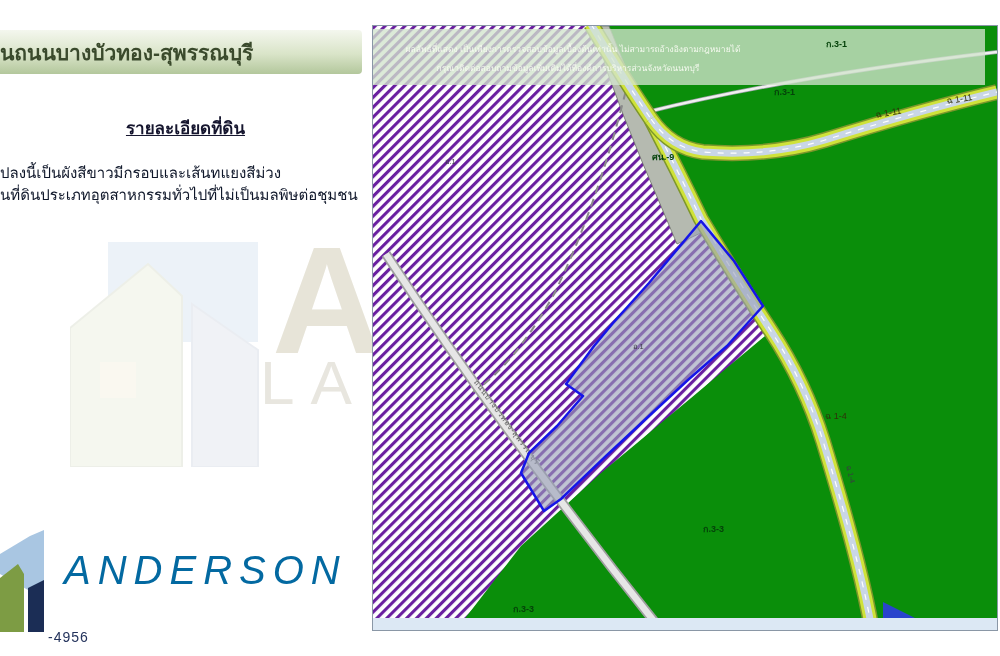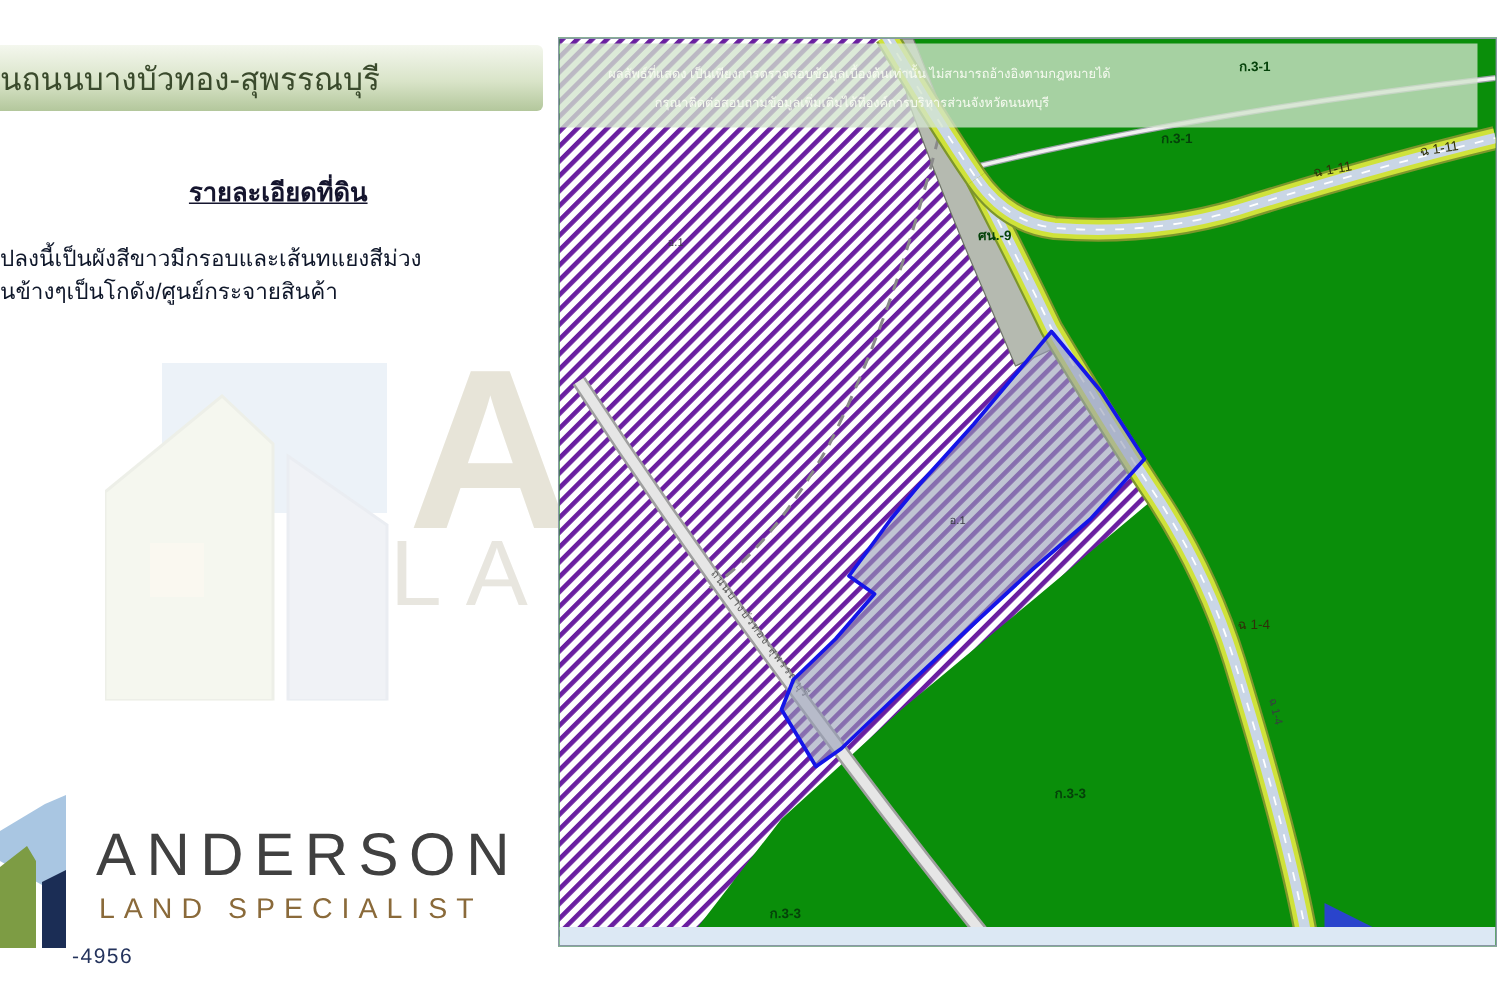--- a/index.html
+++ b/index.html
@@ -10,21 +10,21 @@
   }
   
   #left-panel { position:absolute; left:0; top:0; width:372px; height:656px; }
   .title-bar {
     position:absolute; left:0; top:30px; width:362px; height:44px;
     background:linear-gradient(#f4f7ee, #d9e4c8 55%, #b3c79c);
     border-radius:0 4px 4px 0;
     display:flex; align-items:center;
   }
   .title-bar .title-text {
-    font-size:21px; font-weight:normal; color:#3a4a2c; white-space:nowrap;
+    font-size:21px; font-weight:bold; color:#3a4a2c; white-space:nowrap;
   }
   .details-heading {
     position:absolute; left:0; top:114px; width:360px; text-align:center;
     font-size:17px; font-weight:bold; color:#15152e; text-decoration:underline;padding-left:11px;
   }
   .details-list {
     position:absolute; left:0; top:162px; width:372px;
     font-size:15px; color:#0f172a; line-height:22px; white-space:nowrap;
   }
   
@@ -33,22 +33,22 @@
     position:absolute; left:272px; top:224px; font-size:152px; font-weight:bold;
     color:#e7e4d8; line-height:1;
   }
   .wm-word {
     position:absolute; left:260px; top:352px; font-size:62px; color:#e8e6df;
     letter-spacing:16px; line-height:1; white-space:nowrap;
   }
   
   .logo-icon { position:absolute; left:0; top:528px; }
   .logo-name {
-    position:absolute; left:64px; top:548px; font-size:40px; color:#404040;
-    letter-spacing:7px; font-weight:400; white-space:nowrap;
+    position:absolute; left:64px; top:548px; font-size:40px; color:#0369a1;
+    letter-spacing:7px; font-weight:400; white-space:nowrap;font-style:italic;
   }
   .logo-tagline {
     position:absolute; left:66px; top:596px; font-size:19px; color:#8a6a3a;
     letter-spacing:6px; white-space:nowrap;
   }
   .phone-fragment {
     position:absolute; left:0; top:629px; font-size:14px; color:#24335c; letter-spacing:1px;margin-left:48px;
   }
   
   #map-wrap {
@@ -81,32 +81,31 @@
     <div class="wm-word">LAN</div>
 
     <div class="title-bar">
       <span class="title-text">นถนนบางบัวทอง-สุพรรณบุรี</span>
     </div>
 
     <div class="details-heading">รายละเอียดที่ดิน</div>
 
     <div class="details-list">
       <div>ปลงนี้เป็นผังสีขาวมีกรอบและเส้นทแยงสีม่วง</div>
-      <div>นข้างๆเป็นโกดัง/ศูนย์กระจายสินค้า</div>
+      <div>นที่ดินประเภทอุตสาหกรรมทั่วไปที่ไม่เป็นมลพิษต่อชุมชน</div>
     </div>
 
     <div class="logo-icon">
       <svg width="46" height="104" viewBox="0 0 46 104">
         <polygon points="0,26 30,8 44,2 44,54 28,62 0,46" fill="#a9c6e2"></polygon>
         <polygon points="0,50 18,36 24,46 24,104 0,104" fill="#7d9c44"></polygon>
         <polygon points="28,60 44,52 44,104 28,104" fill="#1b2d55"></polygon>
       </svg>
     </div>
     <div class="logo-name">ANDERSON</div>
-    <div class="logo-tagline">LAND SPECIALIST</div>
     <div class="phone-fragment">-4956</div>
   </div>
 
   <div id="map-wrap">
     <svg id="map-svg" width="624" height="604" viewBox="0 0 624 604">
       <defs>
         <pattern id="hatch" patternUnits="userSpaceOnUse" width="7" height="7" patternTransform="rotate(45)">
           <rect width="7" height="7" fill="#ffffff"></rect>
           <rect width="3.1" height="7" fill="#6a1fa0"></rect>
         </pattern>

